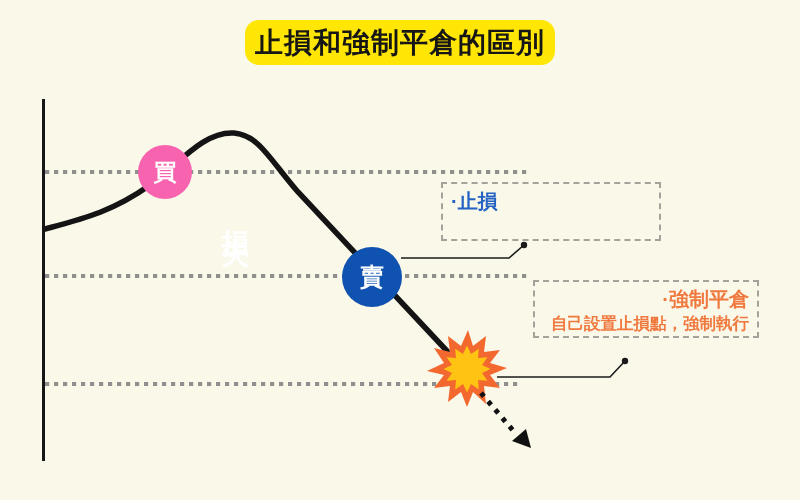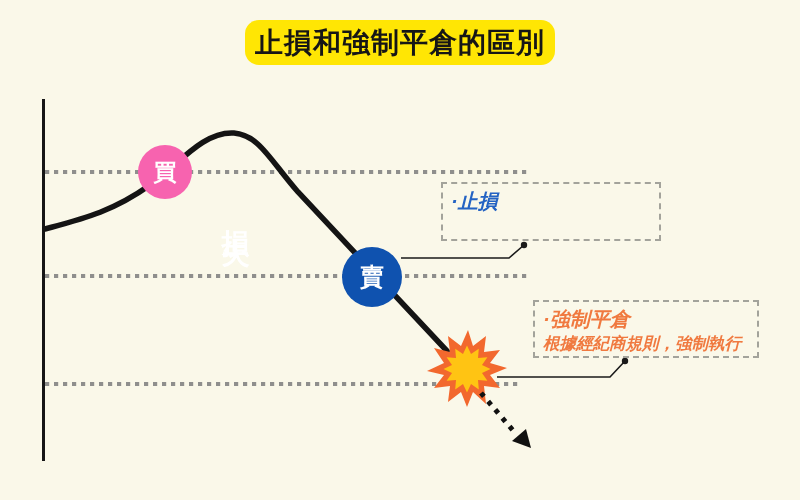--- a/index.html
+++ b/index.html
@@ -27,24 +27,23 @@
   .watermark{
     position:absolute;left:216px;top:208px;height:95px;
     writing-mode:vertical-rl;text-orientation:upright;
     font-size:28px;font-weight:700;color:#FFFFFF;letter-spacing:8px;
     user-select:none;
   }
   .callout{
     position:absolute;box-sizing:border-box;
     border:2px dashed #A3A39B;background:#FAF8E9;
     padding:5px 8px 4px 8px;
-    font-style:italic;
   }
   .callout.stop-loss{left:441px;top:182px;width:220px;height:59px;}
-  .callout.forced{left:533px;top:300px;width:226px;height:58px;}
+  .callout.forced{left:533px;top:280px;width:226px;height:58px;text-align:right;}
   .callout .heading{font-size:20px;font-weight:800;line-height:1.2;}
   .callout .desc{font-size:16.5px;font-weight:700;line-height:1.2;margin-top:3px;white-space:nowrap;}
   .callout.stop-loss .heading,.callout.stop-loss .desc{color:#2463C3;}
   .callout.forced .heading,.callout.forced .desc{color:#F0793F;}
 </style>
 </head>
 <body>
 
 <div class="stage">
 
@@ -88,16 +87,16 @@
   <div class="marker sell">
     <span>賣</span>
   </div>
 
   <div class="callout stop-loss">
     <div class="heading">·止損</div>
   </div>
 
   <div class="callout forced">
     <div class="heading">·強制平倉</div>
-    <div class="desc">根據經紀商規則，強制執行</div>
+    <div class="desc">自己設置止損點，強制執行</div>
   </div>
 
 </div>
 
 </body></html>

